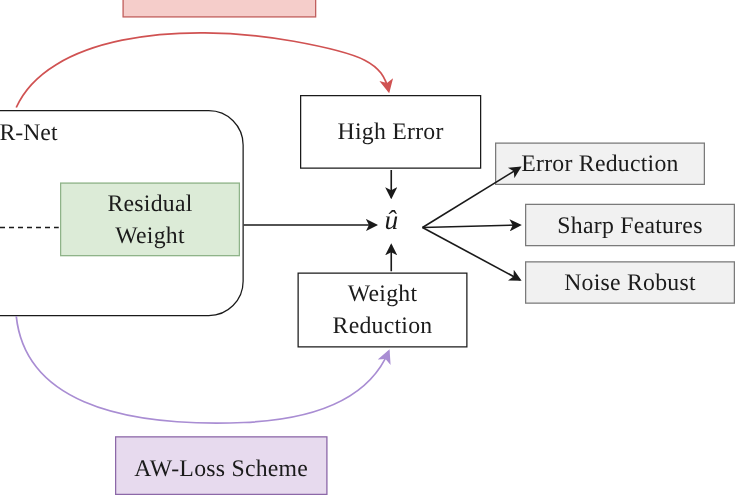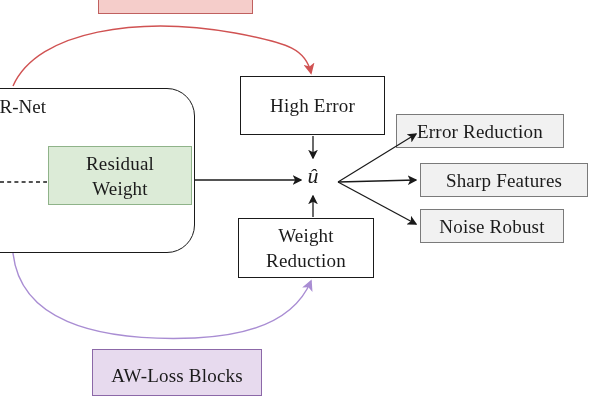--- a/index.html
+++ b/index.html
@@ -46,26 +46,26 @@
   </div>
 
   <div class="uhat">û</div>
 
   <div class="box outbox" style="left:396px;top:114px;width:168px;height:34px;">
     <span>Error Reduction</span>
   </div>
   <div class="box outbox" style="left:420px;top:163px;width:168px;height:34px;">
     <span>Sharp Features</span>
   </div>
-  <div class="box outbox" style="left:420px;top:209px;width:144px;height:34px;">
+  <div class="box outbox" style="left:420px;top:209px;width:168px;height:34px;">
     <span>Noise Robust</span>
   </div>
 
   <div class="box purplebox" style="left:92px;top:349px;width:170px;height:47px;padding-top:5px;">
-    <span>AW-Loss Blocks</span>
+    <span>AW-Loss Scheme</span>
   </div>
 
   <svg class="layer" width="600" height="400" viewBox="0 0 600 400">
     <defs>
       <marker id="ab" viewBox="0 0 10 10" refX="8.5" refY="5" markerWidth="7.5" markerHeight="7.5" orient="auto-start-reverse">
         <path d="M0,0 L10,5 L0,10 L2.5,5 z" fill="#1a1a1a"></path>
       </marker>
       <marker id="ar" viewBox="0 0 10 10" refX="8.5" refY="5" markerWidth="8" markerHeight="8" orient="auto-start-reverse">
         <path d="M0,0 L10,5 L0,10 L2.5,5 z" fill="#d05252"></path>
       </marker>

